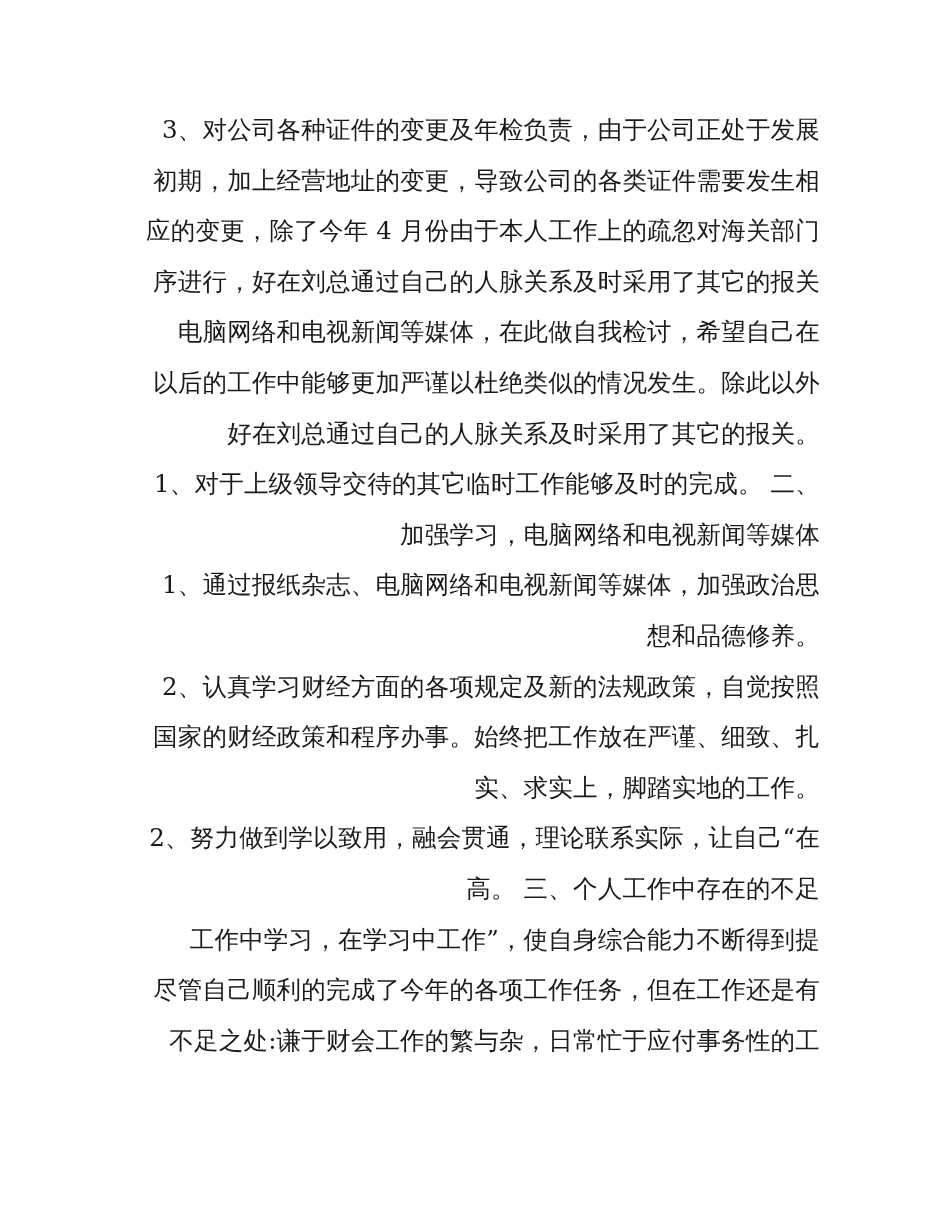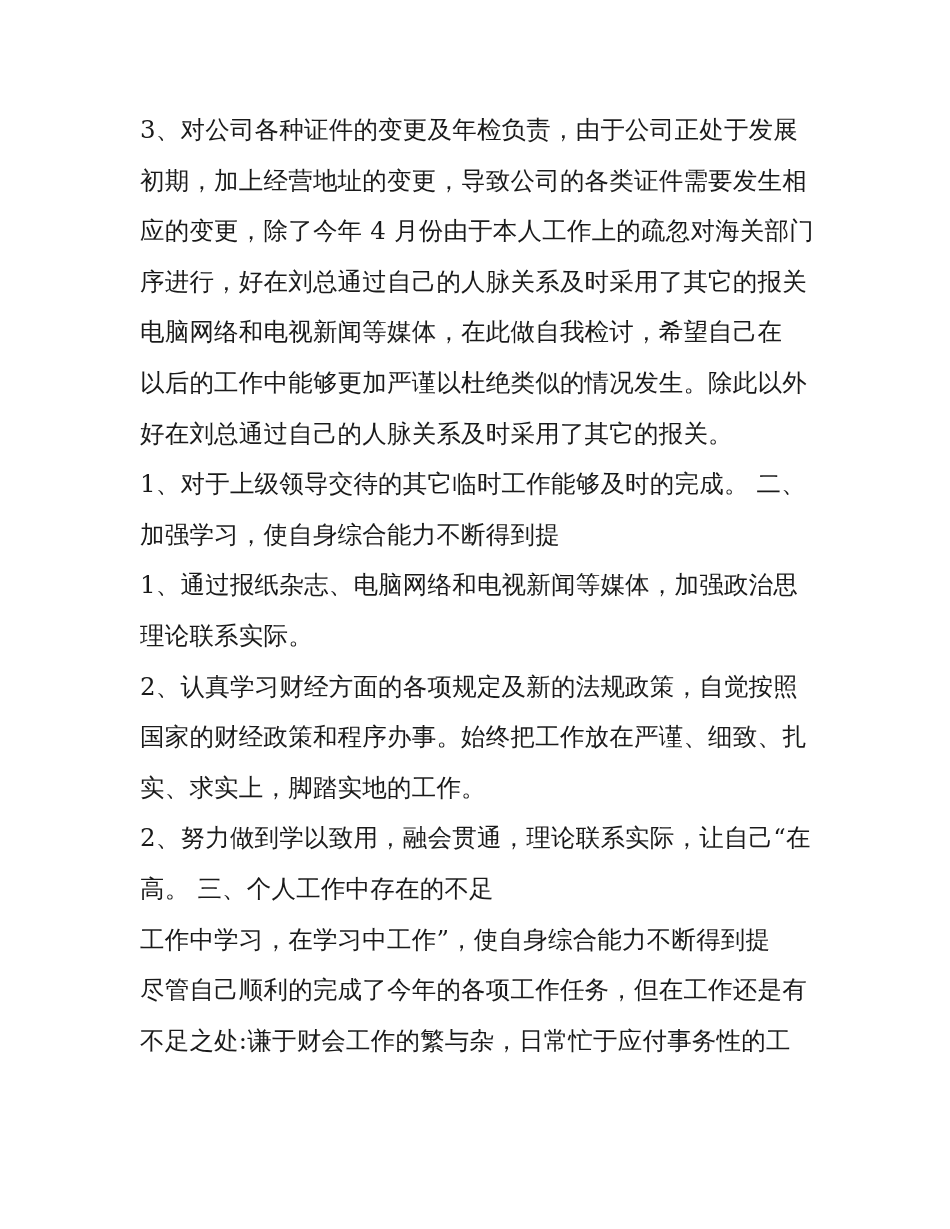--- a/index.html
+++ b/index.html
@@ -13,20 +13,21 @@
       position: relative;
       overflow: hidden;
     }
     .page {
       position: absolute;
       left: 0;
       top: 0;
       width: 950px;
       height: 984px;
       background: #ffffff;
+      text-align: right;
     }
     .text-block {
       position: absolute;
       left: 140px;
       top: 112px;
       width: 680px;
     }
     .line {
       display: block;
       height: 50.6px;
@@ -44,23 +45,23 @@
 <div class="page">
   <div class="text-block">
     <span class="line">3、对公司各种证件的变更及年检负责，由于公司正处于发展</span>
     <span class="line">初期，加上经营地址的变更，导致公司的各类证件需要发生相</span>
     <span class="line">应的变更，除了今年 4 月份由于本人工作上的疏忽对海关部门</span>
     <span class="line">序进行，好在刘总通过自己的人脉关系及时采用了其它的报关</span>
     <span class="line">电脑网络和电视新闻等媒体，在此做自我检讨，希望自己在</span>
     <span class="line">以后的工作中能够更加严谨以杜绝类似的情况发生。除此以外</span>
     <span class="line">好在刘总通过自己的人脉关系及时采用了其它的报关。</span>
     <span class="line">1、对于上级领导交待的其它临时工作能够及时的完成。 二、</span>
-    <span class="line">加强学习，使自身综合能力不断得到提</span>
+    <span class="line">加强学习，电脑网络和电视新闻等媒体</span>
     <span class="line">1、通过报纸杂志、电脑网络和电视新闻等媒体，加强政治思</span>
-    <span class="line">理论联系实际。</span>
+    <span class="line">想和品德修养。</span>
     <span class="line">2、认真学习财经方面的各项规定及新的法规政策，自觉按照</span>
     <span class="line">国家的财经政策和程序办事。始终把工作放在严谨、细致、扎</span>
     <span class="line">实、求实上，脚踏实地的工作。</span>
     <span class="line">2、努力做到学以致用，融会贯通，理论联系实际，让自己“在</span>
     <span class="line">高。 三、个人工作中存在的不足</span>
     <span class="line">工作中学习，在学习中工作”，使自身综合能力不断得到提</span>
     <span class="line">尽管自己顺利的完成了今年的各项工作任务，但在工作还是有</span>
     <span class="line">不足之处:谦于财会工作的繁与杂，日常忙于应付事务性的工</span>
   </div>
 </div>

